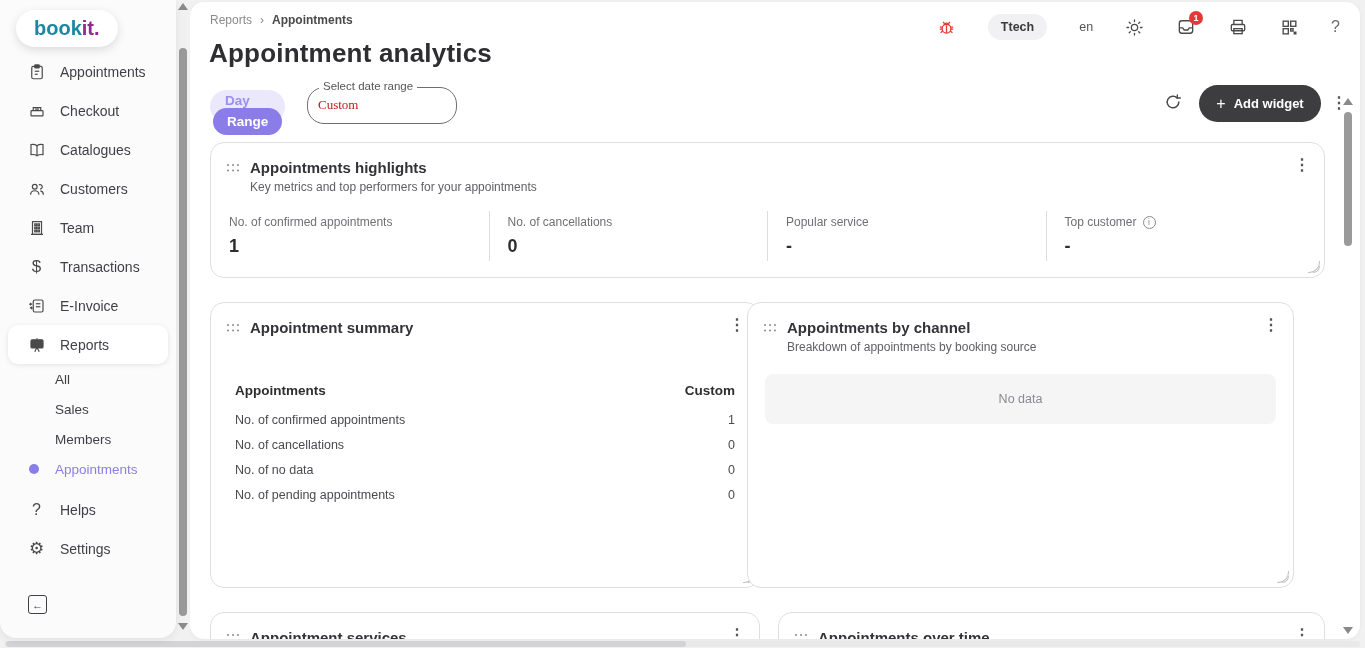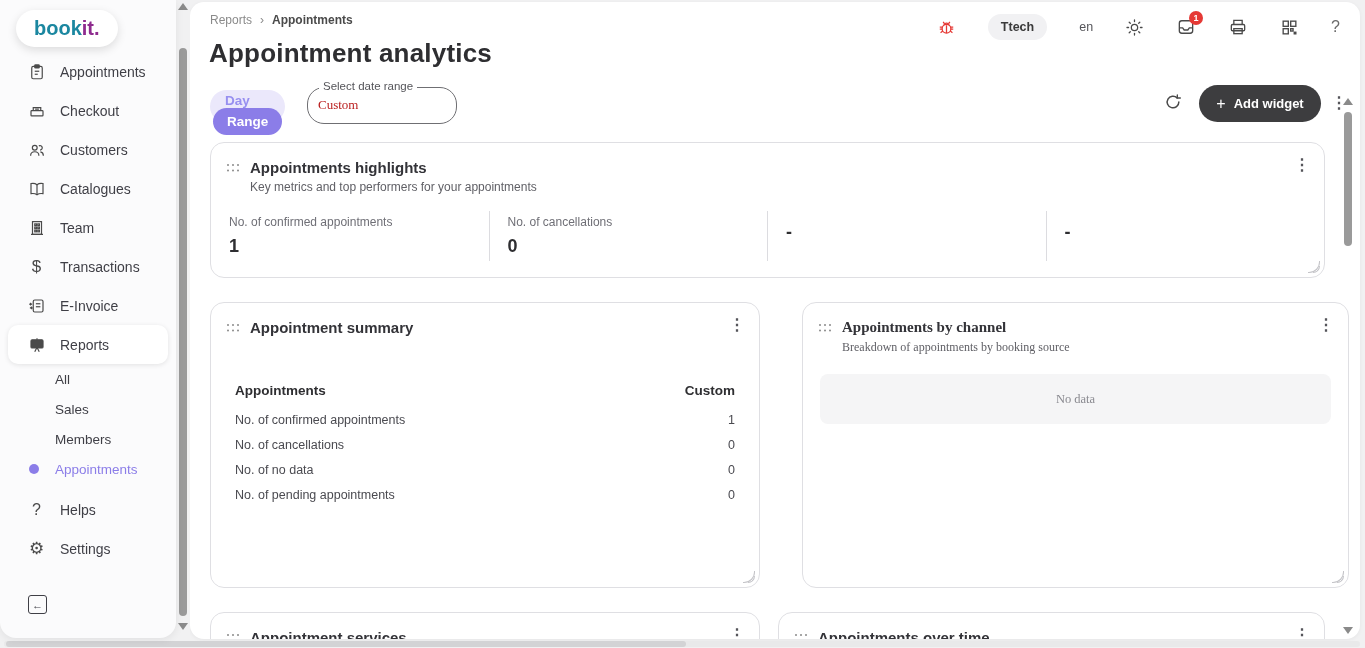--- a/index.html
+++ b/index.html
@@ -92,21 +92,21 @@
   .metric-label { font-size:12px; color:#6f6f76; display:flex; align-items:center; gap:6px; }
   .metric-value { font-size:18px; font-weight:700; color:#2e2e31; margin-top:7px; }
   .info-i { width:13px; height:13px; border:1.1px solid #8a8a8a; border-radius:50%; font-size:8.5px; color:#8a8a8a;
             display:inline-flex; align-items:center; justify-content:center; font-style:normal; }
 
   .card-summary { left:20px; top:300px; width:550px; height:286px; }
   .sum-table { position:absolute; left:24px; right:24px; top:80px; }
   .sum-header { display:flex; justify-content:space-between; font-size:13.5px; font-weight:700; color:#2e2e31; padding-bottom:9px; }
   .sum-row { display:flex; justify-content:space-between; font-size:12.5px; color:#4a4a50; padding:5.5px 0; }
 
-  .card-channel { left:612px; top:300px; width:547px; height:286px;font-family:Liberation Serif, serif; }
+  .card-channel { left:557px; top:300px; width:547px; height:286px; }
   .nodata { position:absolute; left:17px; right:17px; top:71px; height:50px; background:#f5f5f6; border-radius:8px;
             display:flex; align-items:center; justify-content:center; font-size:12.5px; color:#8a8a90; }
 
   .card-services { left:20px; top:610px; width:550px; height:90px; }
   .card-overtime { left:588px; top:610px; width:547px; height:90px; }
 
   
   .main-scroll { position:absolute; right:6px; top:94px; width:12px; height:540px; }
   .marrow { position:absolute; left:1px; width:0; height:0; border-left:5px solid transparent; border-right:5px solid transparent; }
   .marrow.up { top:2px; border-bottom:7px solid #8a8a8a; }
@@ -143,36 +143,36 @@
             <rect x="4" y="11.5" width="16" height="7" rx="1"></rect>
             <path d="M7 11.5 V7.5 h10 v4"></path>
             <line x1="9.5" y1="9.5" x2="14.5" y2="9.5"></line>
           </svg>
       </span>
       <span>Checkout</span>
     </div>
     <div class="nav-item">
       <span class="nicon">
         <svg width="18" height="18" viewBox="0 0 24 24" fill="none" stroke="#4a4a4a" stroke-width="1.6">
+            <path d="M12 6.2 C10 4.7 7 4.2 4 4.7 V18.2 c3-.5 6 0 8 1.5 2-1.5 5-2 8-1.5 V4.7 C17 4.2 14 4.7 12 6.2 Z"></path>
+            <line x1="12" y1="6.2" x2="12" y2="19.5"></line>
+          </svg>
+      </span>
+      <span>Catalogues</span>
+    </div>
+    <div class="nav-item">
+      <span class="nicon">
+        <svg width="18" height="18" viewBox="0 0 24 24" fill="none" stroke="#4a4a4a" stroke-width="1.6">
             <circle cx="9" cy="9" r="3.2"></circle>
             <path d="M3.5 19.5 c0-3.2 2.3-5.2 5.5-5.2 s5.5 2 5.5 5.2"></path>
             <path d="M14.5 6.5 a3 3 0 1 1 1.5 5.6"></path>
             <path d="M16.5 14.5 c2.6.4 4 2.4 4 5"></path>
           </svg>
       </span>
       <span>Customers</span>
-    </div>
-    <div class="nav-item">
-      <span class="nicon">
-        <svg width="18" height="18" viewBox="0 0 24 24" fill="none" stroke="#4a4a4a" stroke-width="1.6">
-            <path d="M12 6.2 C10 4.7 7 4.2 4 4.7 V18.2 c3-.5 6 0 8 1.5 2-1.5 5-2 8-1.5 V4.7 C17 4.2 14 4.7 12 6.2 Z"></path>
-            <line x1="12" y1="6.2" x2="12" y2="19.5"></line>
-          </svg>
-      </span>
-      <span>Catalogues</span>
     </div>
     <div class="nav-item">
       <span class="nicon">
         <svg width="18" height="18" viewBox="0 0 24 24" fill="none" stroke="#4a4a4a" stroke-width="1.6">
             <rect x="6" y="3.5" width="12" height="17"></rect>
             <line x1="4" y1="20.5" x2="20" y2="20.5"></line>
             <rect x="9" y="6.5" width="2.2" height="2.2"></rect>
             <rect x="13" y="6.5" width="2.2" height="2.2"></rect>
             <rect x="9" y="10.7" width="2.2" height="2.2"></rect>
             <rect x="13" y="10.7" width="2.2" height="2.2"></rect>
@@ -342,23 +342,28 @@
     <div class="metrics">
       <div class="metric">
         <div class="metric-label">No. of confirmed appointments</div>
         <div class="metric-value">1</div>
       </div>
       <div class="metric">
         <div class="metric-label">No. of cancellations</div>
         <div class="metric-value">0</div>
       </div>
       <div class="metric">
+        <div class="metric-label">Popular service</div>
         <div class="metric-value">-</div>
       </div>
       <div class="metric">
+        <div class="metric-label">
+          <span>Top customer</span>
+          <span class="info-i">i</span>
+        </div>
         <div class="metric-value">-</div>
       </div>
     </div>
     <span class="grip"></span>
   </div>
 
   <div class="card card-summary">
     <div class="card-head">
       <span class="drag"></span>
       <div class="card-title">Appointment summary</div>

